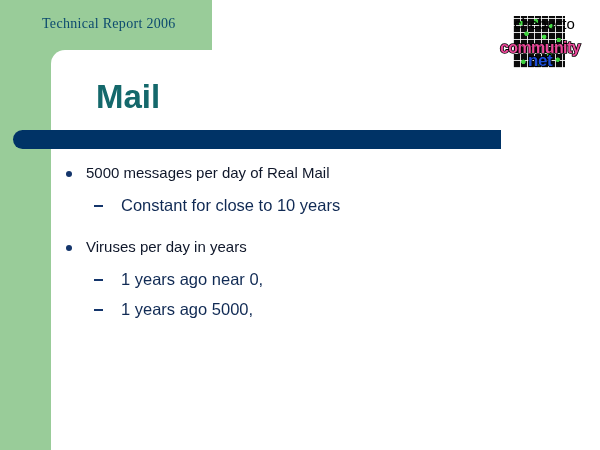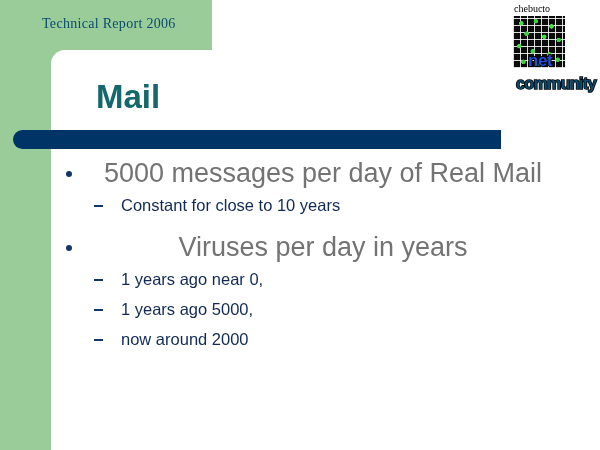--- a/index.html
+++ b/index.html
@@ -77,23 +77,23 @@
   .logo {
     position: absolute;
     left: 500px;
     top: 3px;
     width: 84px;
     height: 66px;
   }
   .logo-word-top {
     position: absolute;
     left: 14px;
-    top: 0px;
-    font-family: Liberation Serif, serif;
-    font-size: 10px;
+    top: 12px;
+    font-family: Liberation Sans, sans-serif;
+    font-size: 15px;
     color: #000000;
     letter-spacing: 0px;
     white-space: nowrap;
     z-index: 3;
   }
   .logo-grid {
     position: absolute;
     left: 13px;
     top: 13px;
     width: 52px;
@@ -117,32 +117,31 @@
       radial-gradient(circle at 88% 46%, #3ecf3e 0 2px, transparent 2.5px),
       radial-gradient(circle at 12% 58%, #46e046 0 2px, transparent 2.5px),
       radial-gradient(circle at 38% 68%, #3ecf3e 0 2px, transparent 2.5px),
       radial-gradient(circle at 70% 74%, #44dd44 0 2px, transparent 2.5px),
       radial-gradient(circle at 20% 88%, #3ecf3e 0 2px, transparent 2.5px),
       radial-gradient(circle at 52% 92%, #46e046 0 2px, transparent 2.5px),
       radial-gradient(circle at 86% 84%, #3ecf3e 0 2px, transparent 2.5px);
   }
   .logo-word-mid {
     position: absolute;
-    left: 16px;
+    left: 0px;
     top: 36px;
     font-family: "Liberation Sans", sans-serif;
     font-weight: bold;
     font-size: 16px;
-    color: #0c4a6e;
+    color: #ec4899;
     -webkit-text-stroke: 1.6px #000000;
     paint-order: stroke fill;
     letter-spacing: -0.6px;
     white-space: nowrap;
     z-index: 4;
-    margin-top: 36px;
   }
   .logo-word-bot {
     position: absolute;
     left: 28px;
     top: 48px;
     font-family: "Liberation Sans", sans-serif;
     font-weight: bold;
     font-size: 17px;
     color: #1d4ed8;
     -webkit-text-stroke: 1.8px #000000;
@@ -181,26 +180,25 @@
   .body {
     position: absolute;
     left: 60px;
     top: 158px;
     width: 500px;
     color: #102a54;
   }
   .bullet-l1 {
     position: relative;
     padding-left: 26px;
-    font-size: 27px;
+    font-size: 15px;
     line-height: 30px;
-    color: #737373;
+    color: #0f172a;
     margin: 0 0 1px 0;
     white-space: nowrap;
-    text-align: center;
   }
   .bullet-l1 .marker-dot {
     position: absolute;
     left: 6px;
     top: 13px;
     width: 6px;
     height: 6px;
     border-radius: 50%;
     background: #14356b;
   }
@@ -265,20 +263,16 @@
       <span>Viruses per day in years</span>
     </div>
     <div class="bullet-l2">
       <span class="marker-dash"></span>
       <span>1 years ago near 0,</span>
     </div>
     <div class="bullet-l2">
       <span class="marker-dash"></span>
       <span>1 years ago 5000,</span>
     </div>
-    <div class="bullet-l2">
-      <span class="marker-dash"></span>
-      <span>now around 2000</span>
-    </div>
 
   </div>
 
 </div>
 
 </body></html>

